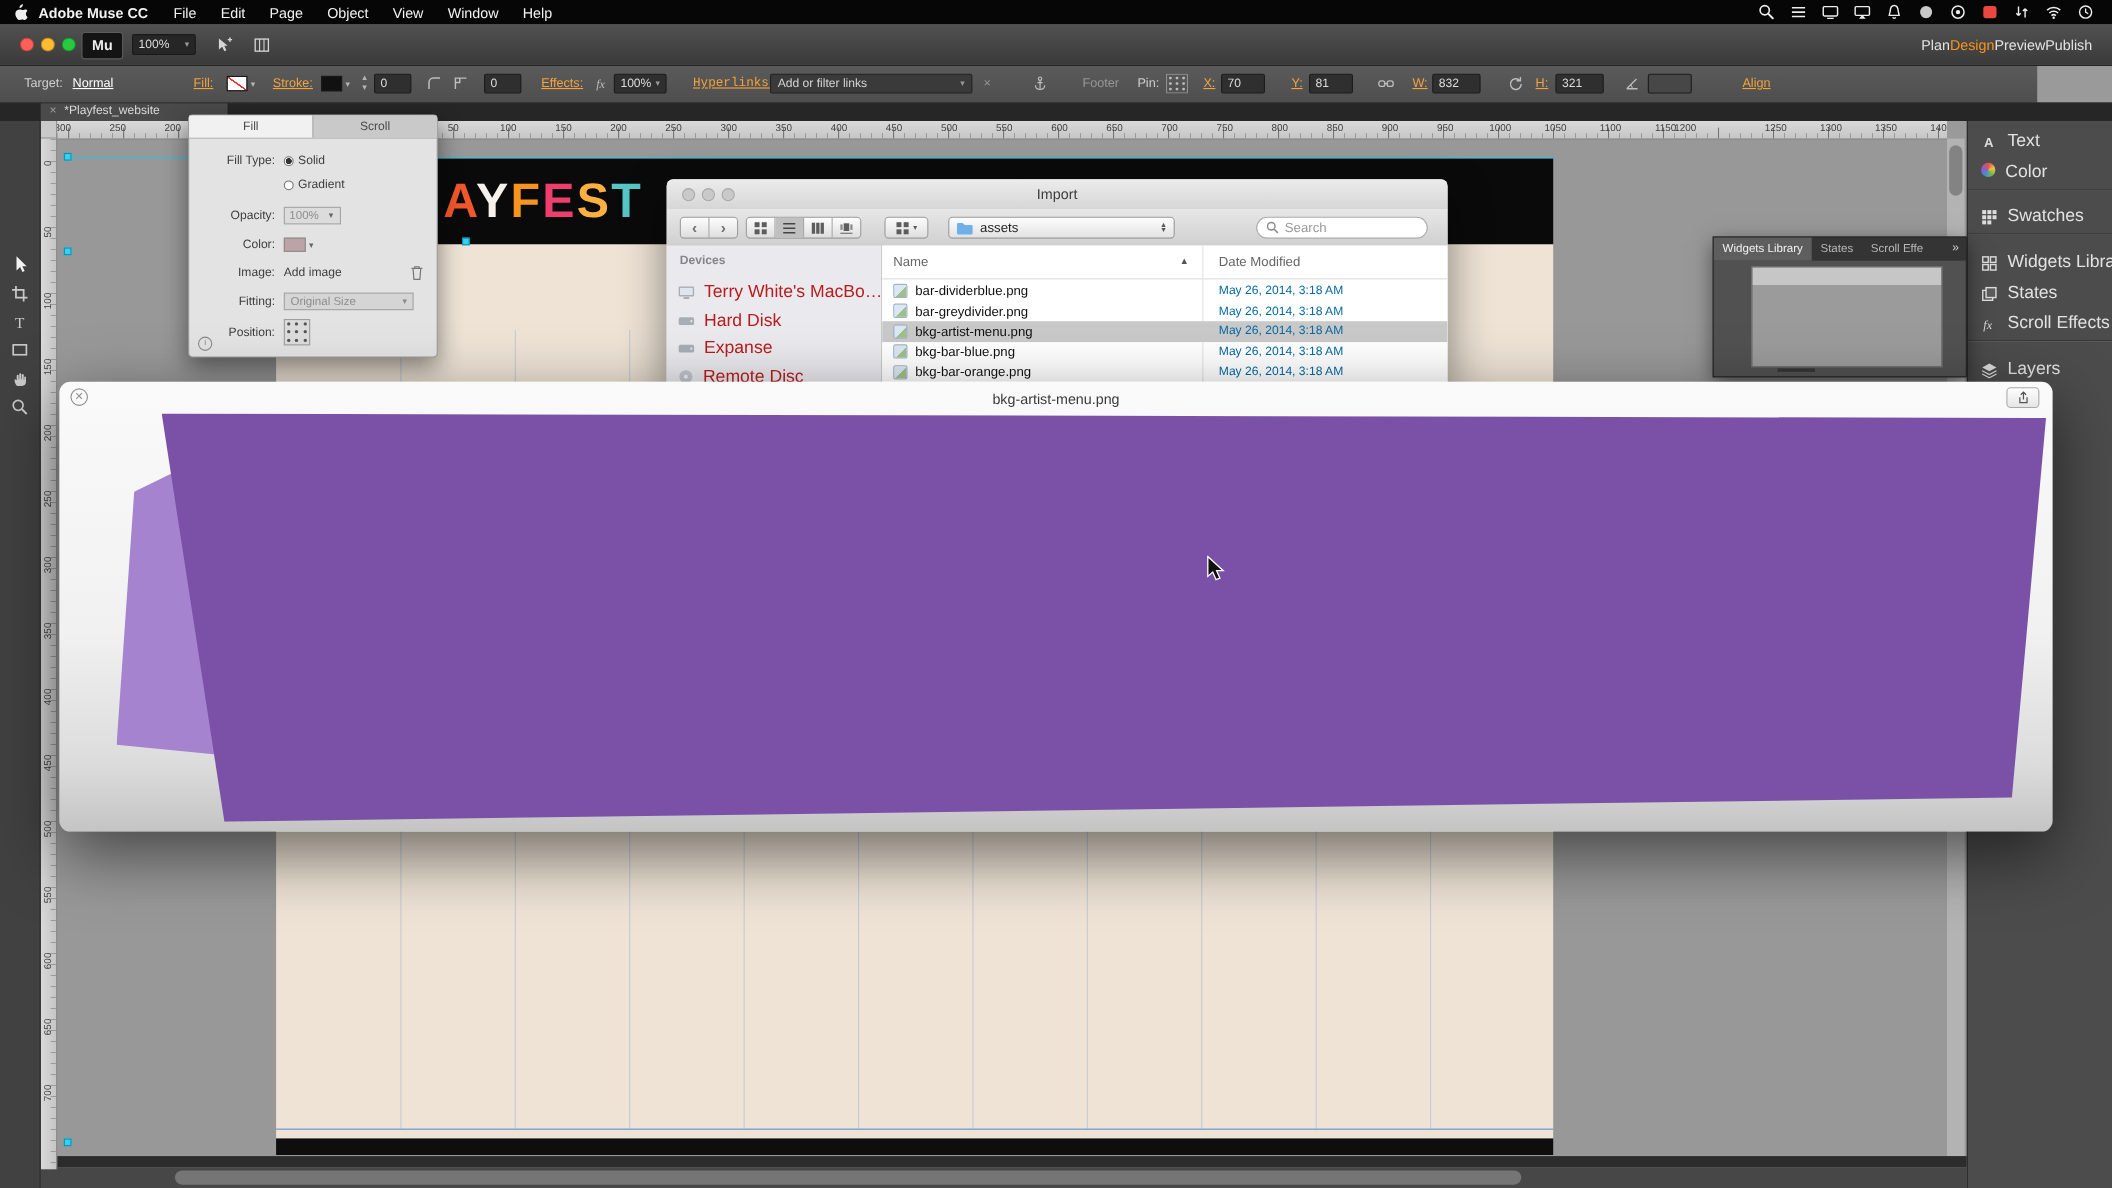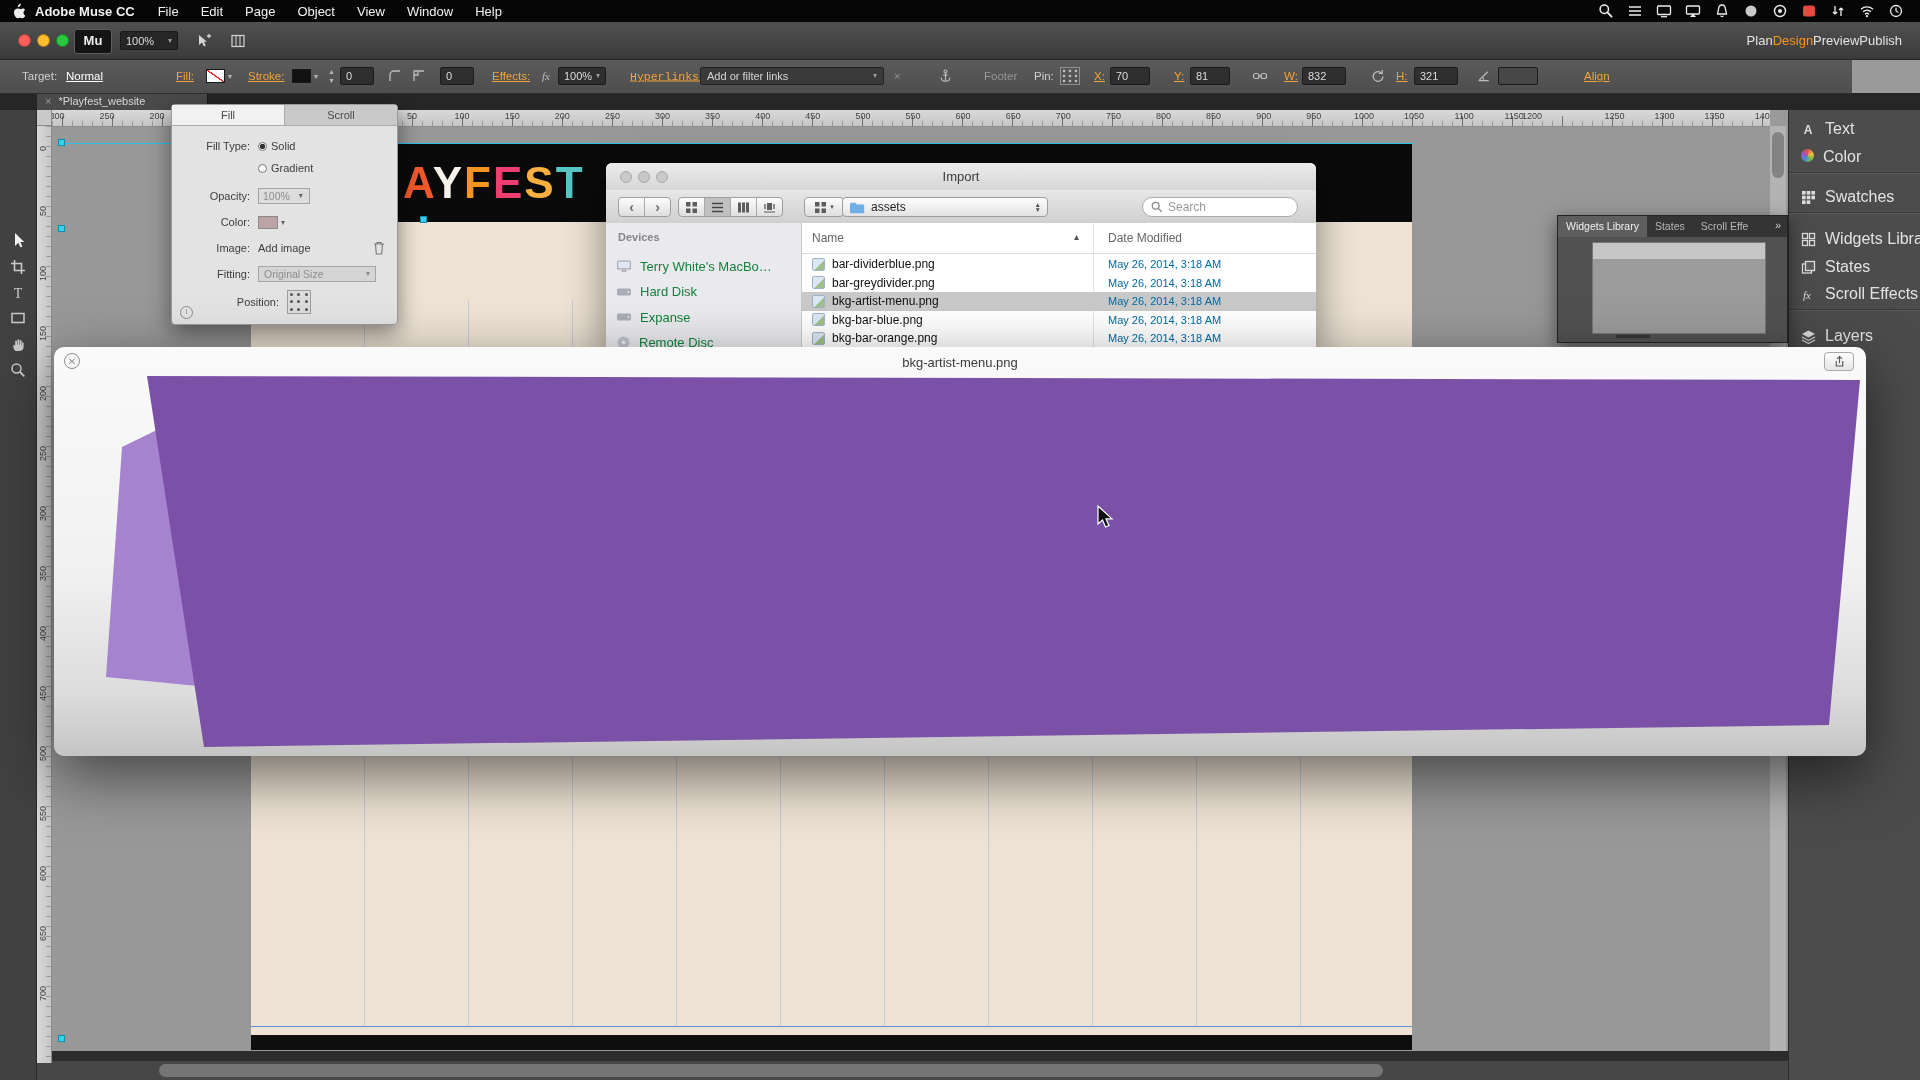--- a/index.html
+++ b/index.html
@@ -111,31 +111,31 @@
   .dlg-dot{position:absolute;top:8px;width:12px;height:12px;border-radius:50%;background:#c9c9c9;border:1px solid #a8a8a8;box-sizing:border-box;}
   #dlg-title{position:absolute;left:0;right:0;top:6px;text-align:center;font-size:13px;color:#3c3c3c;}
   #dlg-toolbar{position:absolute;left:0;top:27px;right:0;height:33px;background:linear-gradient(#e7e7e7,#d0d0d0);
     border-bottom:1px solid #a6a6a6;}
   .seg{position:absolute;top:7px;height:20px;background:linear-gradient(#fdfdfd,#dedede);border:1px solid #9f9f9f;
     border-radius:4px;box-sizing:border-box;display:flex;}
   .seg-cell{width:25px;display:flex;align-items:center;justify-content:center;border-right:1px solid #aaa;}
   .seg-cell:last-child{border-right:none;}
   .seg-cell.active{background:#c0c0c0;}
   .nav-glyph{color:#6e6e6e;font-size:14px;font-weight:bold;line-height:18px;}
-  #dlg-assets{position:absolute;left:236px;top:7px;width:206px;height:20px;background:linear-gradient(#fdfdfd,#e2e2e2);
+  #dlg-assets{position:absolute;left:256px;top:7px;width:206px;height:20px;background:linear-gradient(#fdfdfd,#e2e2e2);
     border:1px solid #9f9f9f;border-radius:4px;box-sizing:border-box;display:flex;align-items:center;padding:0 6px;gap:6px;}
   #dlg-assets .lbl{font-size:12px;color:#222;flex:1;}
   .updown{display:flex;flex-direction:column;font-size:6.5px;color:#555;line-height:5px;}
   #dlg-search{position:absolute;left:536px;top:7px;width:156px;height:20px;background:#fff;border:1px solid #ababab;
     border-radius:10px;box-sizing:border-box;display:flex;align-items:center;padding:0 8px;gap:5px;}
   #dlg-search .ph{color:#9a9a9a;font-size:12px;}
   #dlg-sidebar{position:absolute;left:0;top:60px;width:196px;bottom:0;background:#e9e9ee;border-right:1px solid #c9c9c9;box-sizing:border-box;}
   #dlg-devhdr{position:absolute;left:12px;top:8px;font-size:11px;font-weight:bold;color:#85858c;}
   .dev-row{position:absolute;left:10px;height:22px;display:flex;align-items:center;gap:8px;}
-  .dev-row .nm{font-size:13px;color:#15803d;white-space:nowrap;}
+  .dev-row .nm{font-size:16px;color:#b91c1c;white-space:nowrap;}
   #dlg-list{position:absolute;left:196px;top:60px;right:0;bottom:0;background:#fff;}
   #dlg-listhdr{position:absolute;left:0;top:0;right:0;height:30px;border-bottom:1px solid #dcdcdc;}
   .col-hdr{position:absolute;top:8px;font-size:12px;color:#666;}
   .col-div{position:absolute;top:0;bottom:-130px;width:1px;background:#e4e4e4;}
   .file-row{position:absolute;left:0;right:0;height:18.5px;display:flex;align-items:center;}
   .file-row.sel{background:#c9c9c9;}
   .file-ic{position:absolute;left:10px;width:13px;height:13px;border-radius:2px;border:1px solid #9fb3c8;
     background:linear-gradient(135deg,#dbe7f2 0 55%,#9fc08a 55%);box-sizing:border-box;}
   .file-nm{position:absolute;left:30px;font-size:12px;color:#111;}
   .file-dt{position:absolute;left:306px;font-size:11px;color:#0369a1;}
@@ -847,21 +847,21 @@
       <span class="ic" style="position:absolute;right:12px;">
           <svg width="12" height="14" viewBox="0 0 12 14">
             <path d="M1 3 H11 M4 3 V1.5 H8 V3 M2.5 3 L3.3 13 H8.7 L9.5 3" fill="none" stroke="#777" stroke-width="1.1"></path>
           </svg>
         </span>
     </div>
     <div class="fp-row" style="top:160px;">
       <span class="fp-label">Fitting:</span>
       <span class="fp-select"><span>Original Size</span><span class="dd">▾</span></span>
     </div>
-    <div class="fp-row" style="top:184px;height:26px;margin-left:29px;">
+    <div class="fp-row" style="top:184px;height:26px;">
       <span class="fp-label">Position:</span>
       <span class="pos-grid">
           <span class="pos-dot"></span>
           <span class="pos-dot"></span>
           <span class="pos-dot"></span>
           <span class="pos-dot"></span>
           <span class="pos-dot"></span>
           <span class="pos-dot"></span>
           <span class="pos-dot"></span>
           <span class="pos-dot"></span>

